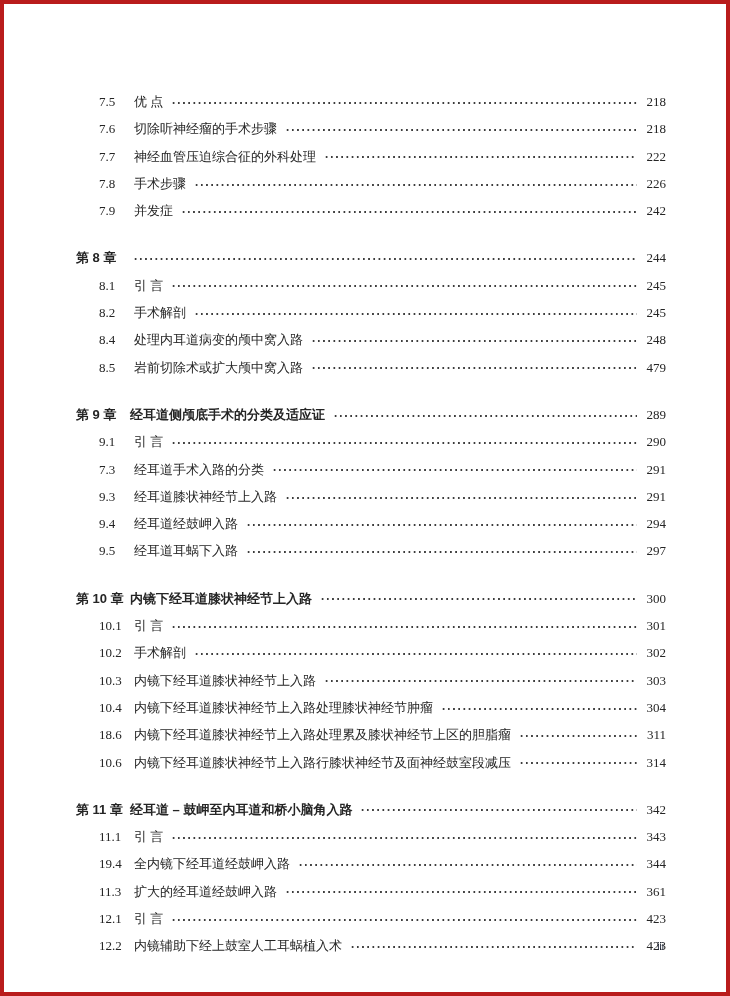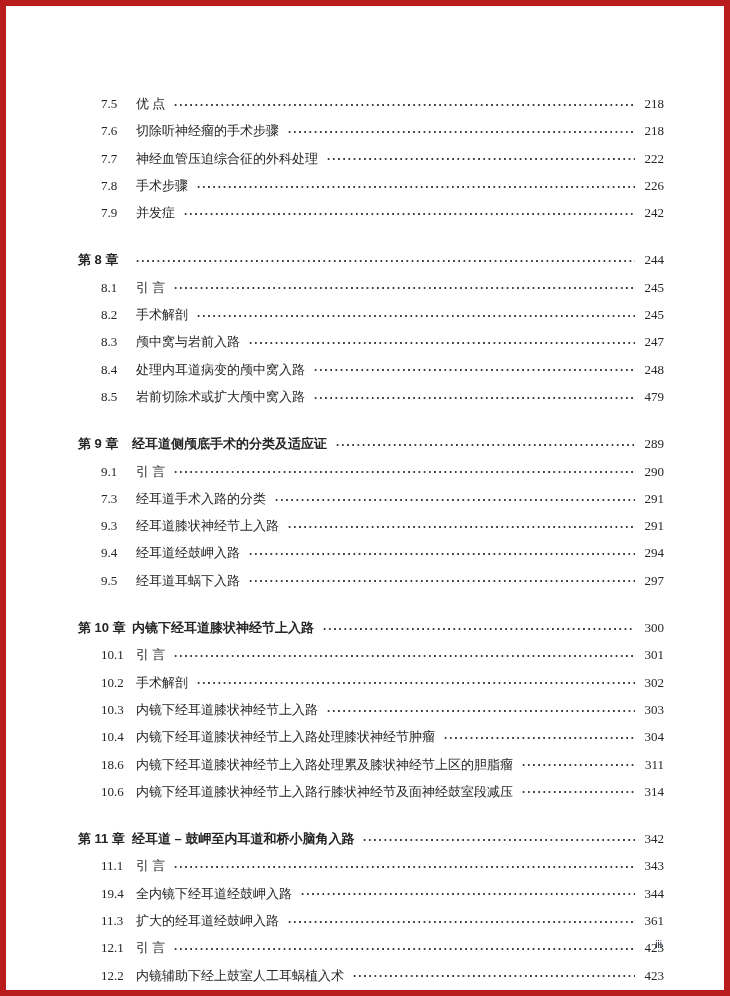--- a/index.html
+++ b/index.html
@@ -4,21 +4,21 @@
 <style>
   html, body {
     margin: 0;
     padding: 0;
     background: #ffffff;
   }
   .page {
     box-sizing: border-box;
     width: 730px;
     height: 996px;
-    border: 6px solid #b91c1c;
+    border: 4px solid #b91c1c;
     background: #ffffff;
     position: relative;
     font-family: "Liberation Serif", "DejaVu Serif", serif;
     color: #252525;
     overflow: hidden;
   }
   .toc {
     position: absolute;
     top: 84px;
     left: 72px;
@@ -131,26 +131,20 @@
     <span class="leader"></span>
     <span class="pg">245</span>
   </div>
       <div class="row section">
     <span class="num">8.2</span>
     <span class="title">手术解剖</span>
     <span class="leader"></span>
     <span class="pg">245</span>
   </div>
       <div class="row section">
-    <span class="num">8.3</span>
-    <span class="title">颅中窝与岩前入路</span>
-    <span class="leader"></span>
-    <span class="pg">247</span>
-  </div>
-      <div class="row section">
     <span class="num">8.4</span>
     <span class="title">处理内耳道病变的颅中窝入路</span>
     <span class="leader"></span>
     <span class="pg">248</span>
   </div>
       <div class="row section">
     <span class="num">8.5</span>
     <span class="title">岩前切除术或扩大颅中窝入路</span>
     <span class="leader"></span>
     <span class="pg">479</span>

